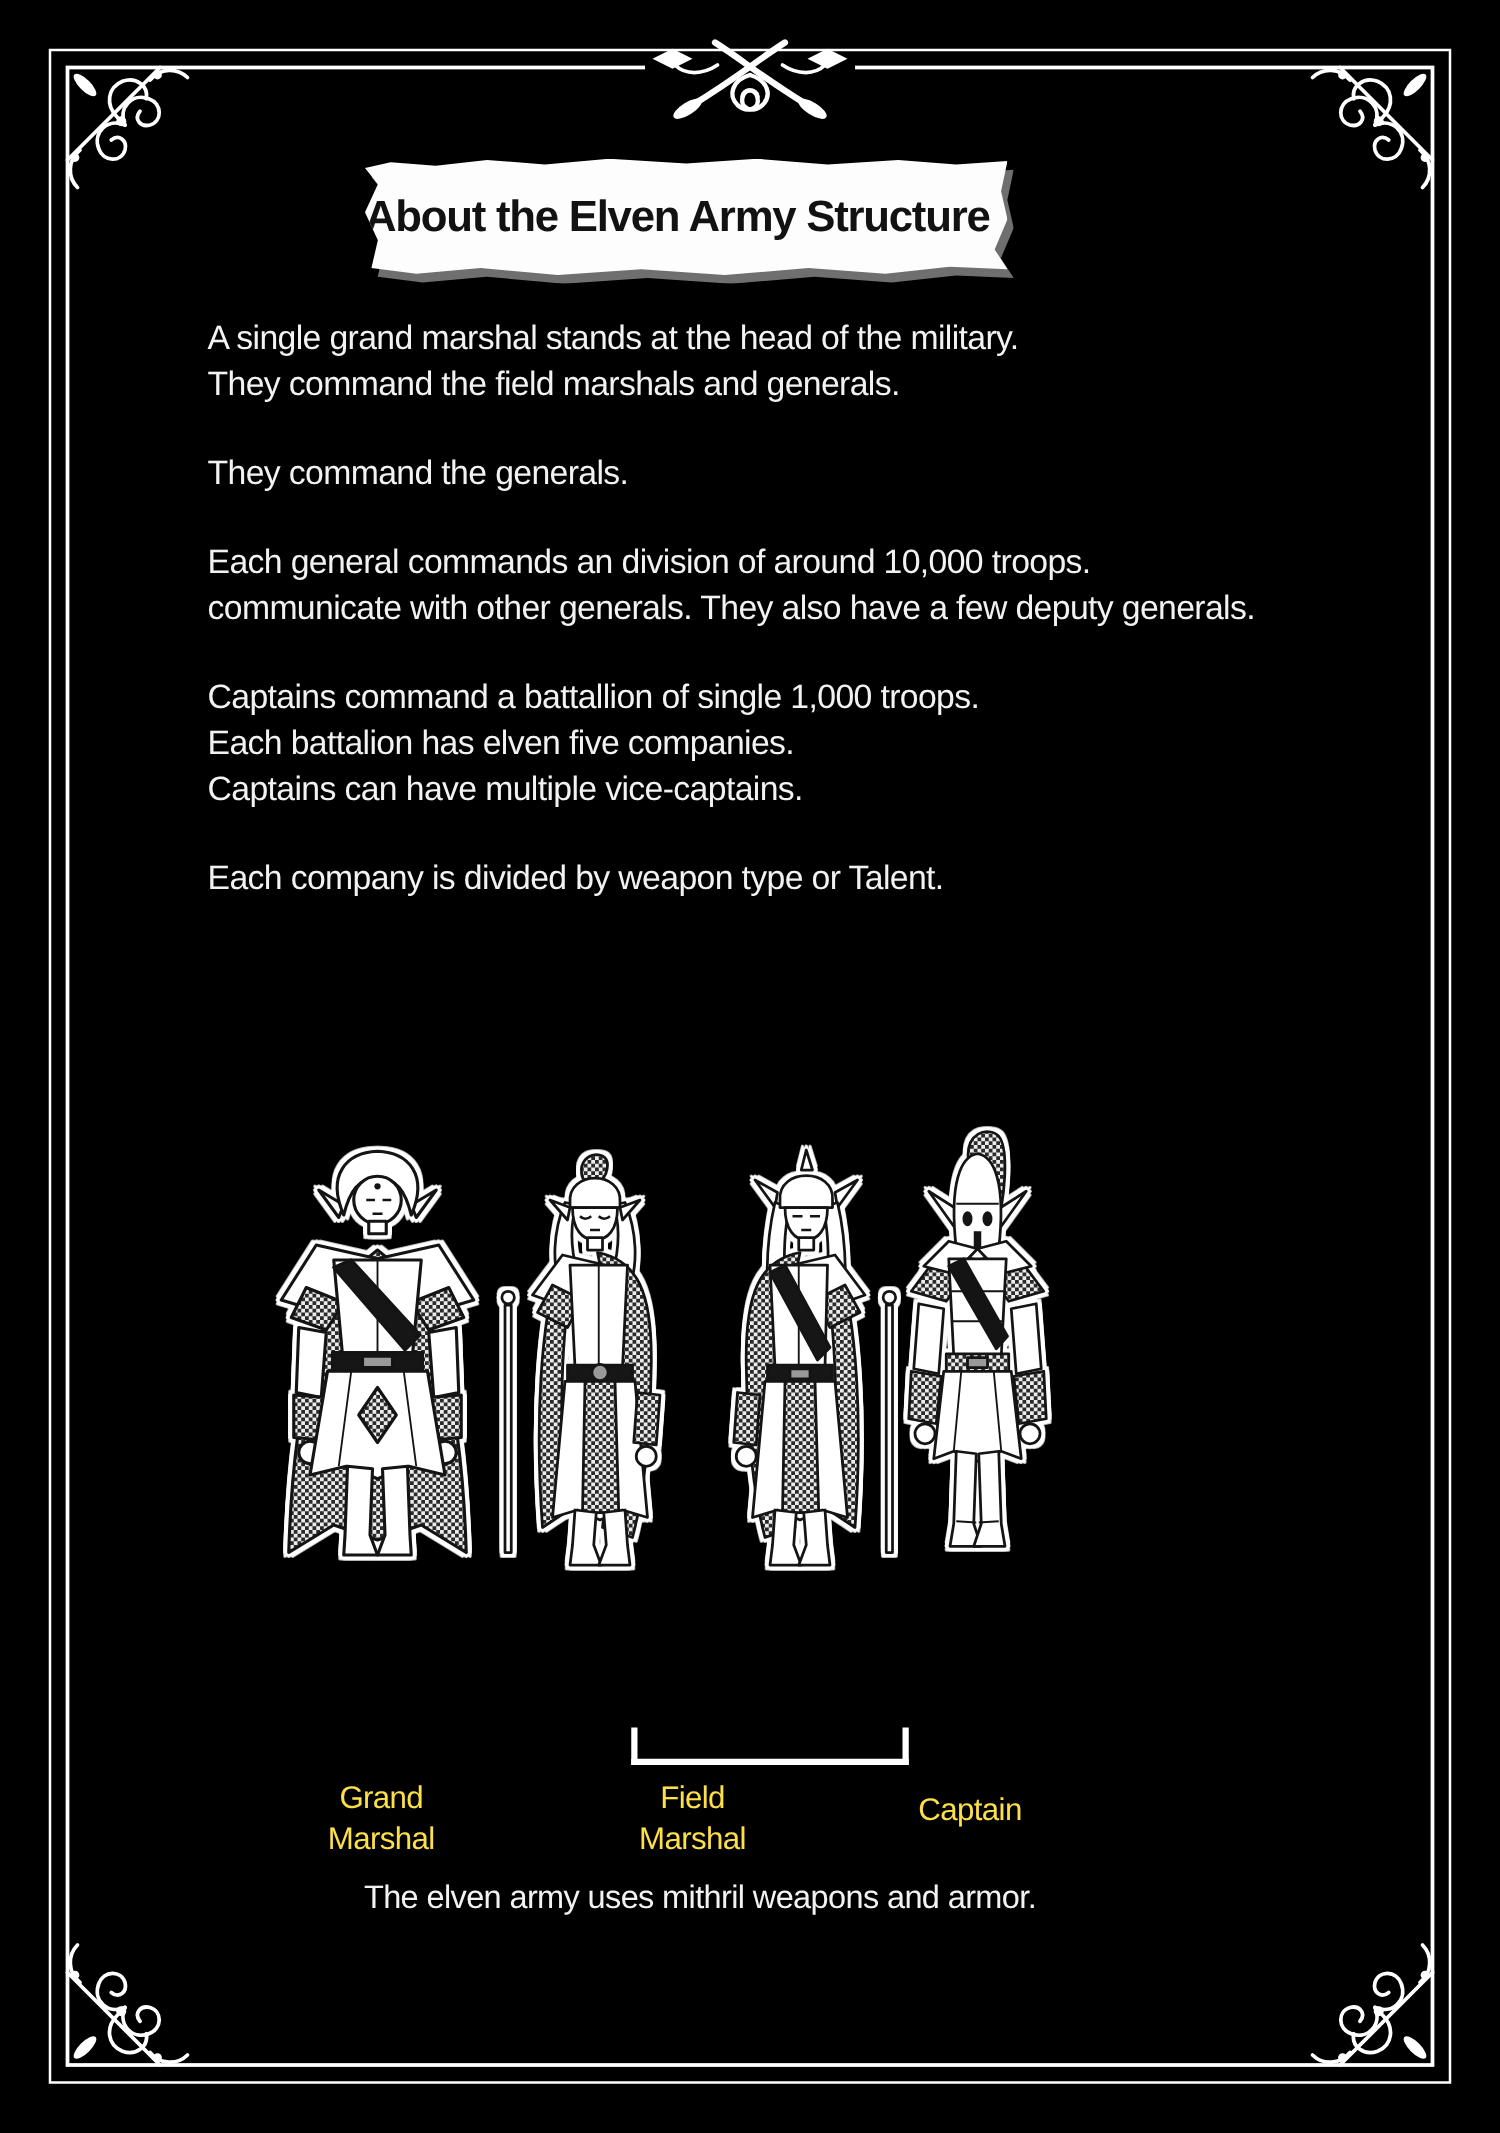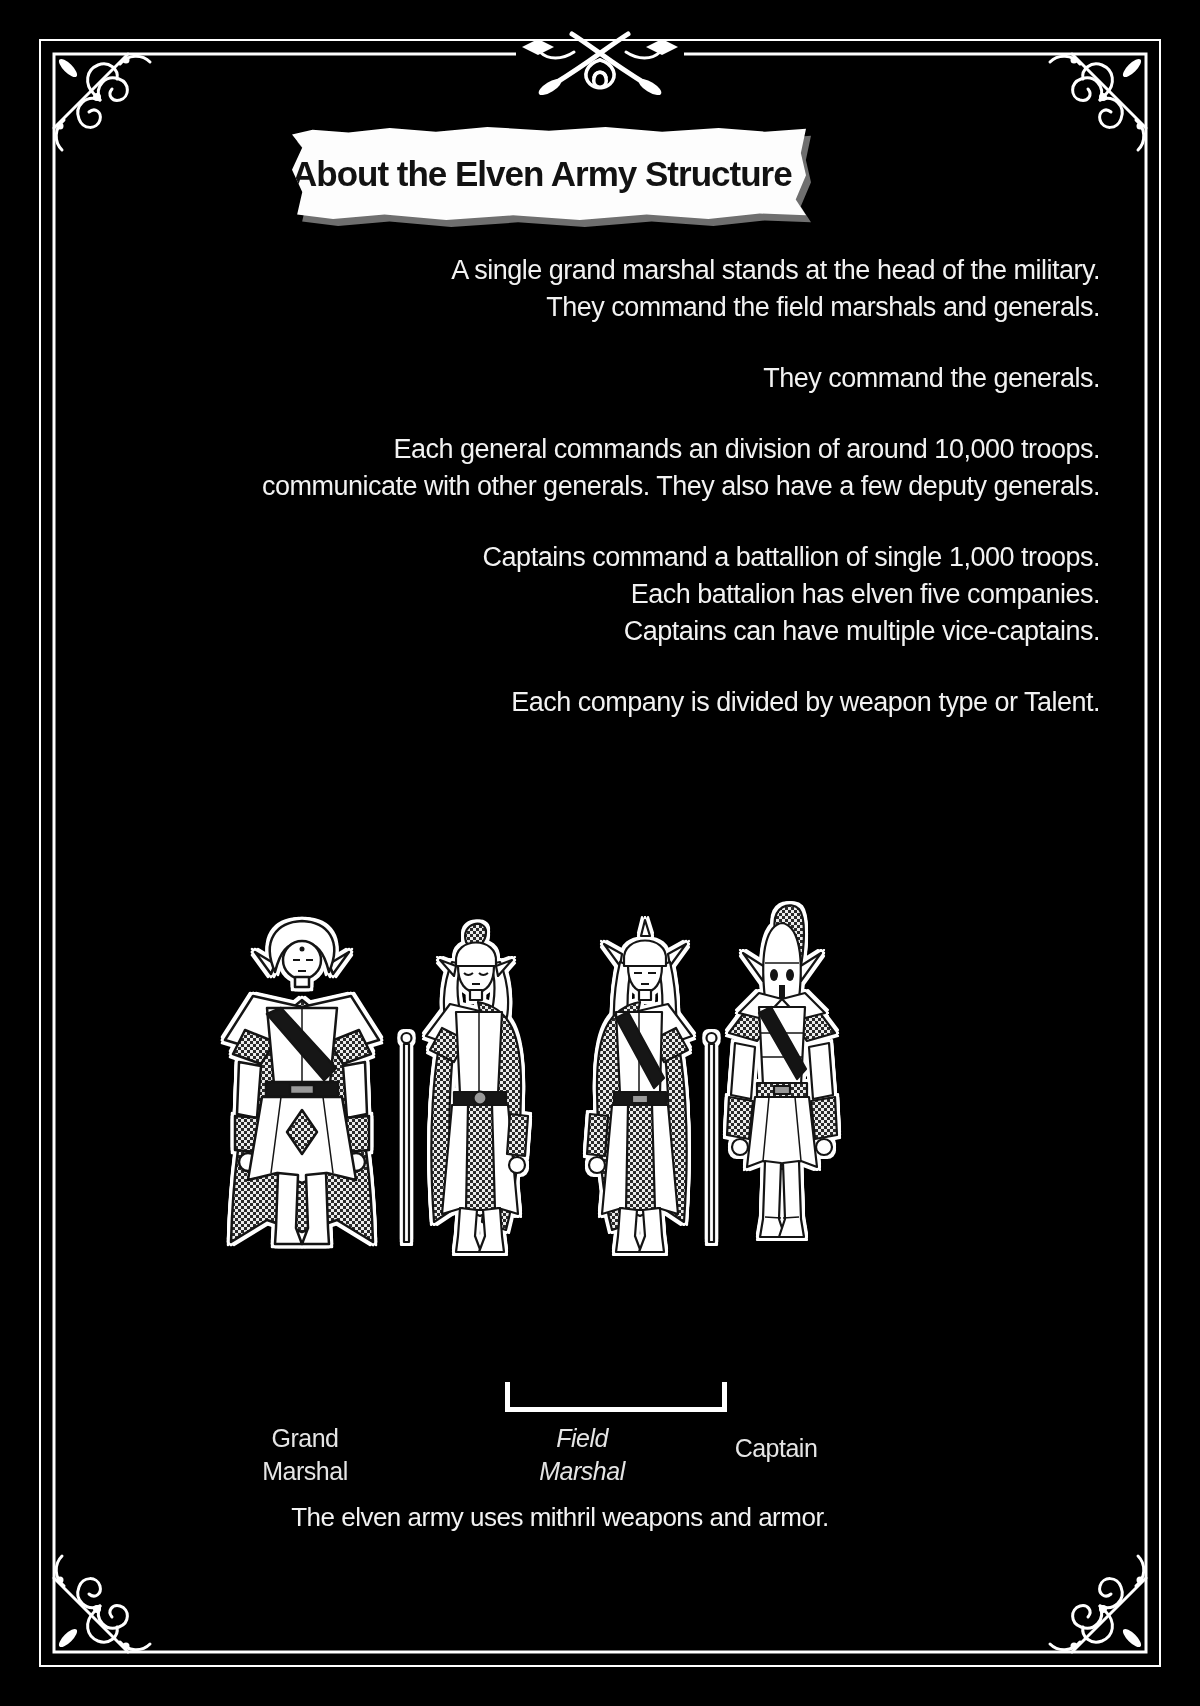--- a/index.html
+++ b/index.html
@@ -8,37 +8,37 @@
   .frame-svg{position:absolute;left:0;top:0;}
   
   .title-wrap{position:absolute;left:292px;top:127px;width:514px;height:93px;}
   .title-shadow,.title-box{position:absolute;left:0;top:0;width:100%;height:100%;
     clip-path:polygon(0% 8%,4% 3%,11% 6%,19% 1%,28% 5%,38% 0%,50% 4%,61% 0%,72% 5%,83% 1%,92% 5%,100% 2%,99% 28%,100% 52%,98% 78%,100% 95%,91% 93%,81% 99%,69% 94%,56% 100%,43% 95%,30% 100%,18% 94%,8% 99%,1% 94%,2% 70%,0% 46%,2% 22%);}
   .title-shadow{background:#6f6f6f;transform:translate(5px,7px);}
   .title-box{background:#fdfdfd;display:flex;align-items:center;justify-content:flex-start;}
   .title-text{color:#121212;font-size:35px;font-weight:bold;letter-spacing:-1px;white-space:nowrap;}
   
   .text-block{position:absolute;left:150px;top:252px;width:950px;color:#f2f2f2;}
-  .para{margin:0 0 34px 2px;text-align:right;}
+  .para{margin:0 0 34px 16px;}
   .tline{font-size:27px;line-height:37px;letter-spacing:-0.5px;white-space:nowrap;}
   
   .figsvg{position:absolute;overflow:visible;
     filter:drop-shadow(3px 0 0 #fff) drop-shadow(-3px 0 0 #fff) drop-shadow(0 3px 0 #fff) drop-shadow(0 -3px 0 #fff);}
   .fig1{left:205px;top:912px;}
   .fig2{left:398px;top:916px;}
   .fig3{left:570px;top:916px;}
   .fig4{left:713px;top:901px;}
   
   .bracket{position:absolute;left:505px;top:1382px;width:212px;height:25px;
     border-left:5px solid #fff;border-right:5px solid #fff;border-bottom:5px solid #fff;}
   
-  .fig-label{position:absolute;width:220px;text-align:center;color:#e5e5e5;
+  .fig-label{position:absolute;width:220px;text-align:center;color:#fde047;
     font-size:25px;line-height:33px;letter-spacing:-0.5px;}
   .lab1{left:195px;top:1422px;}
-  .lab2{left:472px;top:1422px;font-style:italic;}
+  .lab2{left:444px;top:1422px;}
   .lab3{left:666px;top:1432px;}
   .caption{position:absolute;left:0;top:1502px;width:1120px;text-align:center;
     color:#f2f2f2;font-size:26px;letter-spacing:-0.5px;}
 </style>
 </head>
 <body>
 
 <div class="page">
 
   <svg class="frame-svg" width="1200" height="1706" viewBox="0 0 1200 1706">

